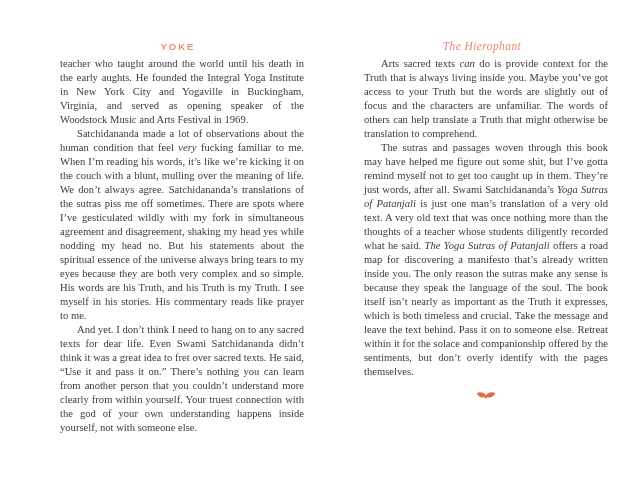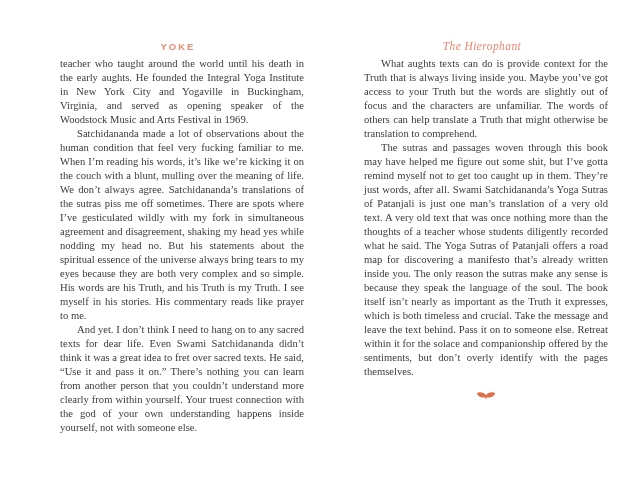--- a/index.html
+++ b/index.html
@@ -45,21 +45,21 @@
   }
   .para {
     margin: 0;
     font-size: 10.6px;
     line-height: 14px;
     text-align: justify;
     text-justify: inter-word;
     color: #3a3a3a;
   }
   .para.indent { text-indent: 17px; }
-  .para .em { }
+  .para .em { font-style: italic; }
 
   .ornament-wrap {
     text-align: center;
     margin-top: 9px;
     height: 12px;
   }
 
   .folio {
     position: absolute;
     top: 442px;
@@ -85,21 +85,21 @@
         <p class="para indent"><span>And yet. I don’t think I need to hang on to any sacred texts for dear life. Even Swami Satchidananda didn’t think it was a great idea to fret over sacred texts. He said, “Use it and pass it on.” There’s nothing you can learn from another person that you couldn’t understand more clearly from within yourself. Your truest connection with the god of your own understanding happens inside yourself, not with someone else.</span></p>
       </div>
   </div>
 
   <div class="page page-right">
     <div class="running-head">
       <span class="head-chapter">The Hierophant</span>
     </div>
     <div class="body-text">
       <div>
-          <p class="para indent"><span>What aughts texts </span><span class="em">can</span><span> do is provide context for the Truth that is always living inside you. Maybe you’ve got access to your Truth but the words are slightly out of focus and the characters are unfamiliar. The words of others can help translate a Truth that might otherwise be translation to comprehend.</span></p>
+          <p class="para indent"><span>Arts sacred texts </span><span class="em">can</span><span> do is provide context for the Truth that is always living inside you. Maybe you’ve got access to your Truth but the words are slightly out of focus and the characters are unfamiliar. The words of others can help translate a Truth that might otherwise be translation to comprehend.</span></p>
           <p class="para indent"><span>The sutras and passages woven through this book may have helped me figure out some shit, but I’ve gotta remind myself not to get too caught up in them. They’re just words, after all. Swami Satchidananda’s </span><span class="em">Yoga Sutras of Patanjali</span><span> is just one man’s translation of a very old text. A very old text that was once nothing more than the thoughts of a teacher whose students diligently recorded what he said. </span><span class="em">The Yoga Sutras of Patanjali</span><span> offers a road map for discovering a manifesto that’s already written inside you. The only reason the sutras make any sense is because they speak the language of the soul. The book itself isn’t nearly as important as the Truth it expresses, which is both timeless and crucial. Take the message and leave the text behind. Pass it on to someone else. Retreat within it for the solace and companionship offered by the sentiments, but don’t overly identify with the pages themselves.</span></p>
         </div>
       <div class="ornament-wrap">
         <svg width="20" height="11" viewBox="0 0 20 11" aria-hidden="true">
           <path d="M10 4.2 C8.2 1.2 3.2 0.2 0.8 2.2 C1.8 5.6 6.2 7.4 9.2 6.2 L10 8.8 L10.8 6.2 C13.8 7.4 18.2 5.6 19.2 2.2 C16.8 0.2 11.8 1.2 10 4.2 Z" fill="#dd6f4b"></path>
         </svg>
       </div>
     </div>
   </div>
 

